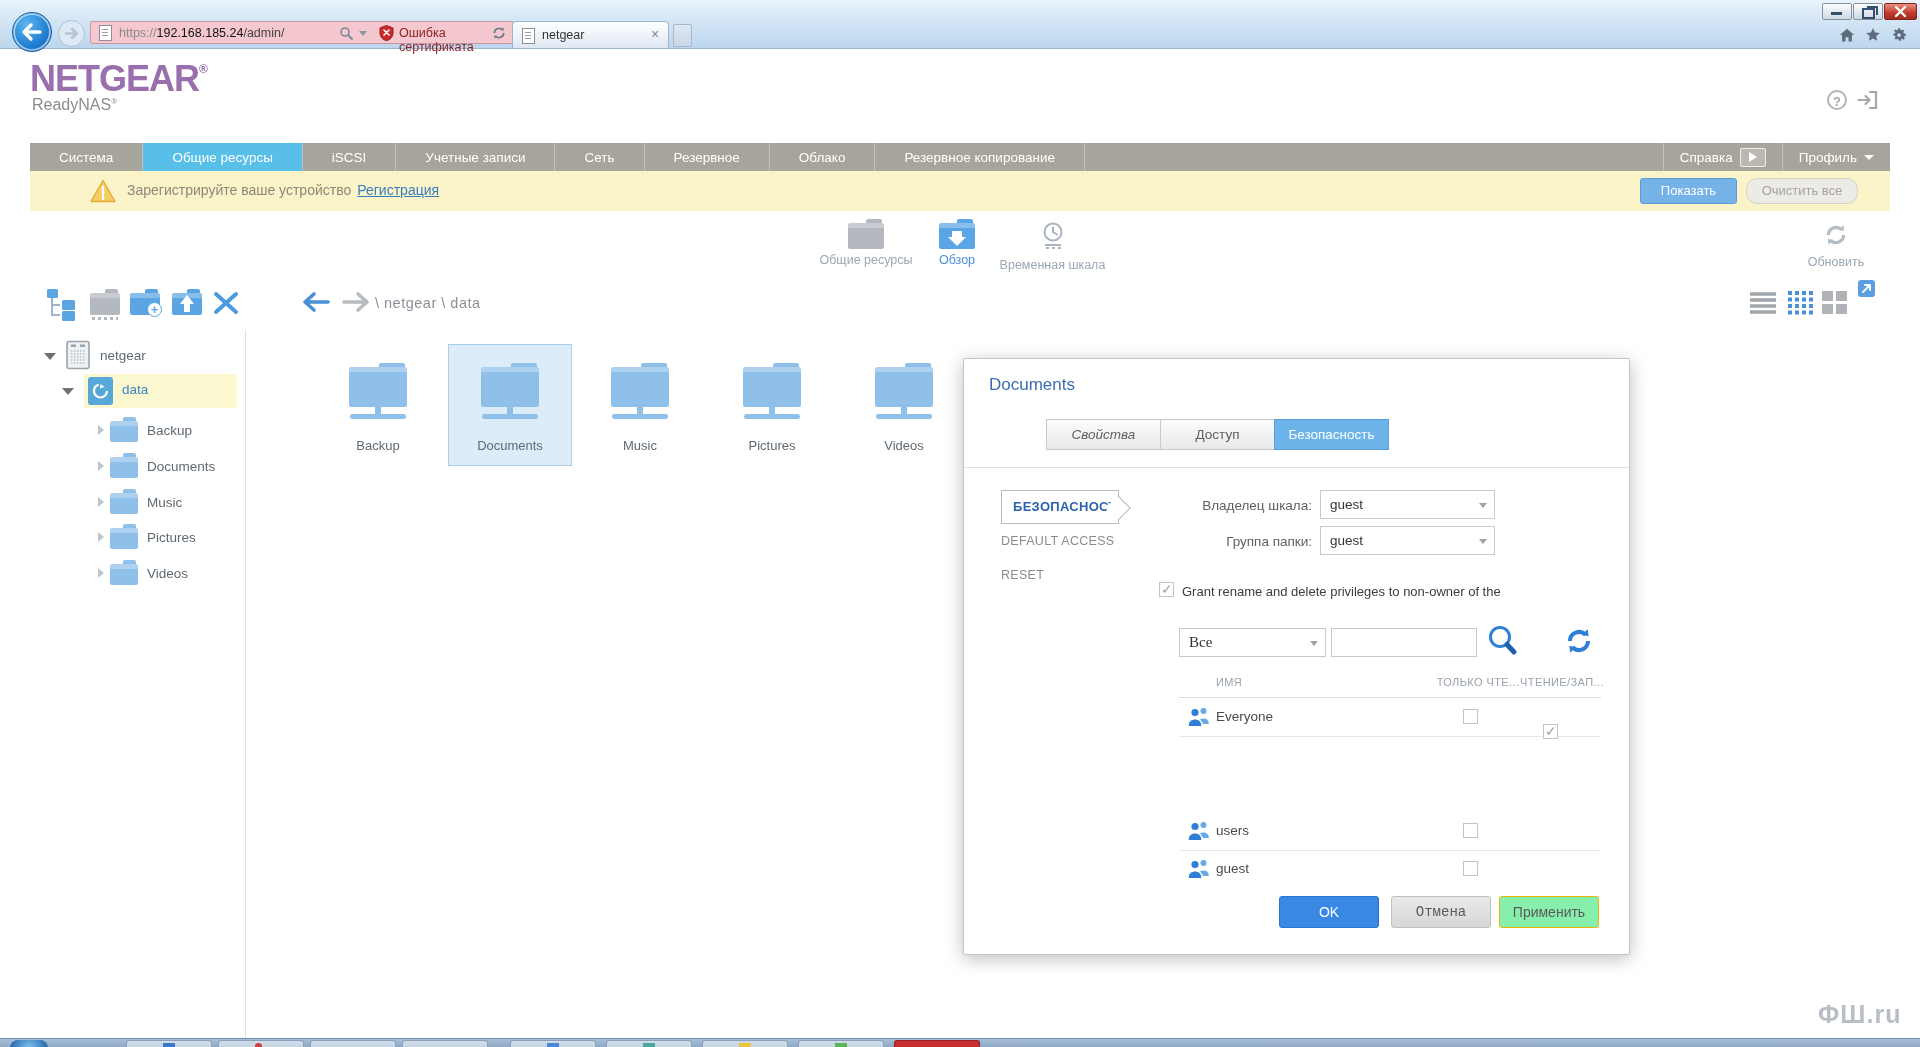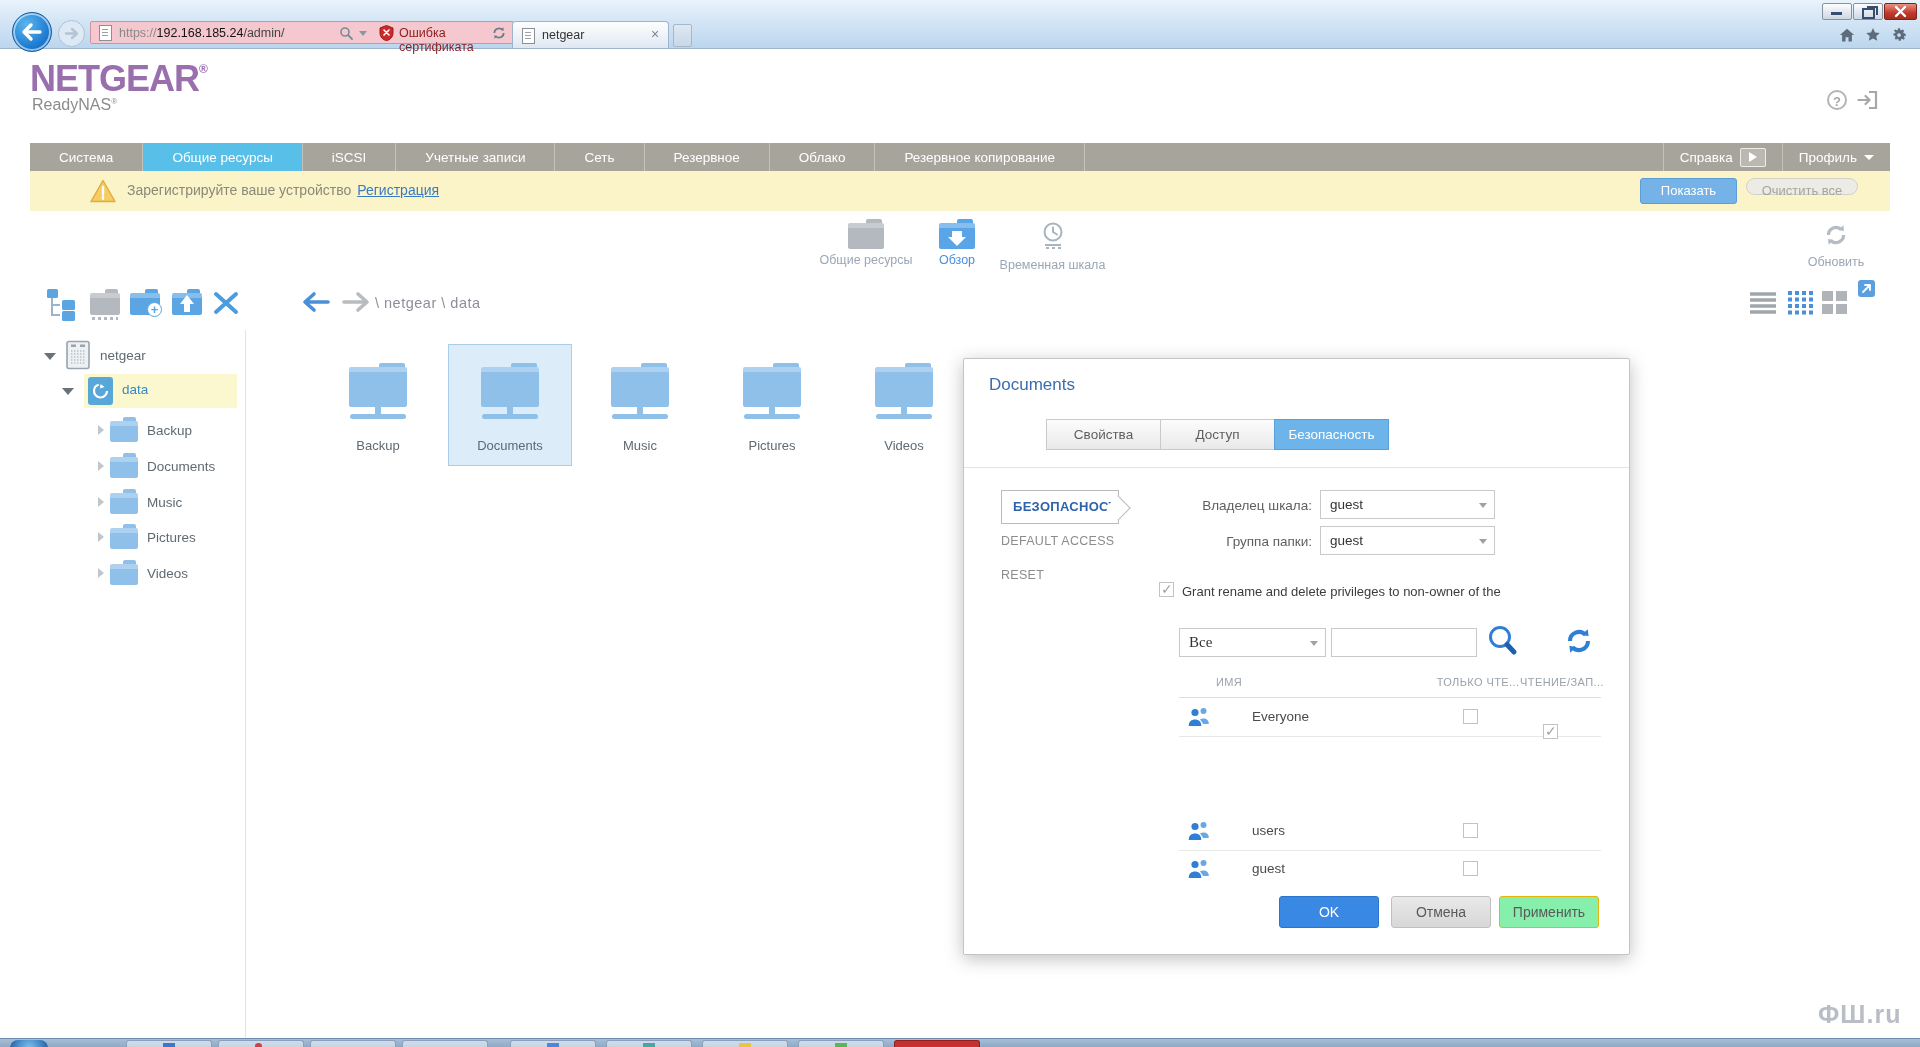--- a/index.html
+++ b/index.html
@@ -47,21 +47,21 @@
   .nav-rbtn{color:#fff;font-size:13.5px;display:flex;align-items:center;gap:7px;padding:0 16px;border-left:1px solid #c3c1ba;}
   .playbox{width:24px;height:17px;background:rgba(255,255,255,.22);border:1px solid rgba(255,255,255,.75);border-radius:2px;position:relative;}
   .playbox::after{content:'';position:absolute;left:8px;top:3px;border-left:8px solid #fff;border-top:5px solid transparent;border-bottom:5px solid transparent;}
   .caret-w{width:0;height:0;border-left:5px solid transparent;border-right:5px solid transparent;border-top:5px solid #fff;}
 
   .banner{position:absolute;left:30px;top:171px;width:1860px;height:40px;background:#fbf4c9;}
   .banner-msg{position:absolute;left:97px;top:11px;font-size:14px;color:#8a8878;}
   .banner-link{color:#3a7bbf;text-decoration:underline;margin-left:6px;}
   .btn-show{position:absolute;left:1610px;top:7px;width:97px;height:26px;background:#74b2e8;border:1px solid #5d9dd6;
     border-radius:3px;color:#fff;font-size:13px;text-align:center;line-height:24px;box-sizing:border-box;}
-  .btn-clear{position:absolute;left:1716px;top:7px;width:112px;height:17px;background:#ecebe6;border:1px solid #d2d0c8;
+  .btn-clear{position:absolute;left:1716px;top:7px;width:112px;height:26px;background:#ecebe6;border:1px solid #d2d0c8;
     border-radius:11px;color:#a6a49c;font-size:13px;text-align:center;line-height:24px;box-sizing:border-box;}
 
   .subnav{position:absolute;left:0;top:211px;width:1920px;height:66px;background:#fff;border-bottom:1px solid #ececec;}
   .subnav-item{position:absolute;top:8px;text-align:center;color:#9aa7b5;font-size:12.5px;}
   .subnav-item .lbl{margin-top:4px;}
   .subnav-item.active{color:#4a90d9;}
 
   .toolbar{position:absolute;left:0;top:277px;width:1920px;height:53px;background:#fff;}
   .crumb{position:absolute;left:375px;top:18px;font-size:14.5px;color:#8a9098;letter-spacing:.5px;}
 
@@ -85,38 +85,38 @@
   .tile.selected{background:#dcecf9;border:1px solid #aacde8;}
   .tile .lbl{position:absolute;bottom:12px;width:100%;font-size:13px;color:#5f6a72;}
 
   
   .dialog{position:absolute;left:963px;top:358px;width:667px;height:597px;background:#fff;border:1px solid #c4c4c4;
     border-radius:2px;box-shadow:0 4px 18px rgba(0,0,0,.25);box-sizing:border-box;}
   .dlg-title{position:absolute;left:25px;top:16px;font-size:17px;color:#3a6db0;}
   .dtabs{position:absolute;left:82px;top:60px;display:flex;}
   .dtab{width:115px;height:31px;box-sizing:border-box;border:1px solid #c9c9c9;margin-left:-1px;
     background:linear-gradient(180deg,#fcfcfc,#e9e9e9);color:#5f5f5f;font-size:13.5px;text-align:center;line-height:29px;}
-  .dtab:first-child{margin-left:0;}
+  .dtab:first-child{margin-left:0;font-style:italic;}
   .dtab.active{background:#6db4ea;border-color:#5a9fd8;color:#fff;}
   .dlg-divider{position:absolute;left:0;top:108px;width:100%;height:1px;background:#e2e2e2;}
   .secbox{position:absolute;left:37px;top:131px;width:118px;height:34px;border:1px solid #bbb;background:#fff;
     font-size:13px;font-weight:bold;color:#2e62ad;line-height:32px;padding-left:11px;box-sizing:border-box;letter-spacing:.3px;}
   .secbox::after{content:'';position:absolute;right:-9px;top:7.5px;width:17px;height:17px;transform:rotate(45deg);
     border-top:1px solid #bbb;border-right:1px solid #bbb;background:#fff;}
   .dmenu{position:absolute;left:37px;font-size:12.5px;color:#8c8c8c;letter-spacing:.3px;}
   .frm-lbl{position:absolute;font-size:13.5px;color:#5f5f5f;width:160px;text-align:right;}
   .dselect{position:absolute;height:29px;background:#fff;border:1px solid #c9c9c9;box-sizing:border-box;font-size:13.5px;color:#333;}
   .dselect .val{position:absolute;left:9px;top:6px;}
   .chev{position:absolute;right:7px;top:12px;width:0;height:0;border-left:4.5px solid transparent;border-right:4.5px solid transparent;border-top:5px solid #9aa2aa;}
   .cb{width:15px;height:15px;border:1px solid #c3c3c3;background:#fff;box-sizing:border-box;position:relative;}
   .cb.checked::after{content:"\2713";position:absolute;left:1px;top:-2px;font-size:14px;color:#9aa2ac;}
   .dinput{position:absolute;height:29px;border:1px solid #c9c9c9;box-sizing:border-box;font-size:13px;padding:0 6px;outline:none;background:#fff;}
   .thead{position:absolute;font-size:11px;color:#9aa2ac;letter-spacing:.4px;}
   .drow{position:absolute;left:215px;width:422px;height:38px;border-bottom:1px solid #e8e8e8;}
-  .drow .nm{position:absolute;left:37px;top:11px;font-size:13.5px;color:#4a4a4a;margin-left:36px;}
+  .drow .nm{position:absolute;left:37px;top:11px;font-size:13.5px;color:#4a4a4a;}
   .dbtn{position:absolute;top:537px;width:100px;height:32px;border-radius:3px;font-size:14px;text-align:center;line-height:30px;box-sizing:border-box;}
   .dbtn.ok{background:#3988e4;border:1px solid #2a74cc;color:#fff;}
   .dbtn.cancel{background:linear-gradient(180deg,#e9e9e9,#d7d7d7);border:1px solid #c0c0c0;color:#5a5a5a;}
   .dbtn.apply{background:#86efac;border:1px solid #eab308;color:#5a5a5a;}
 
   .watermark{position:absolute;left:1818px;top:1000px;font-size:25px;font-weight:bold;color:#b9bec6;letter-spacing:1px;}
 
   .taskbar{position:absolute;left:0;top:1038px;width:1920px;height:9px;background:linear-gradient(180deg,#a9bed6,#8aa6c4);border-top:1px solid #6d8cb0;}
   .nub{position:absolute;top:1px;height:8px;width:86px;background:rgba(255,255,255,.5);border:1px solid #8aa0bc;border-bottom:none;border-radius:3px 3px 0 0;box-sizing:border-box;}
   .chip{position:absolute;top:2px;width:12px;height:6px;}
@@ -507,21 +507,21 @@
           <circle cx="8" cy="6.5" r="3.6" fill="#2f7fd6"></circle>
           <path d="M1.8 19c0-3.3 2.8-5.5 6.2-5.5s6.2 2.2 6.2 5.5v1H1.8z" fill="#2f7fd6"></path>
         </svg>
 
       <div class="nm">guest</div>
       <div class="cb abs" style="left:284px;top:11px;"></div>
       <div class="cb abs" style="left: 364px; top: 11px; visibility: hidden;"></div>
     </div>
 
     <div class="dbtn ok" style="left:315px;">OK</div>
-    <div class="dbtn cancel" style="left:427px;">Отмена</div>
+    <div class="dbtn cancel" style="left:427px;font-family:Liberation Mono, monospace;">Отмена</div>
     <div class="dbtn apply" style="left:535px;">Применить</div>
   </div>
 
   <div class="watermark">ФШ.ru</div>
 
   <div class="taskbar">
     <div class="abs" style="left:10px;top:1px;width:38px;height:8px;border-radius:19px 19px 0 0;background:radial-gradient(circle at 50% 100%,#7ec2f0,#1c5fa8);"></div>
     <div class="nub" style="left:126px;">
         <span class="chip" style="left:36px;background:#3a78c8;"></span>
       </div>

